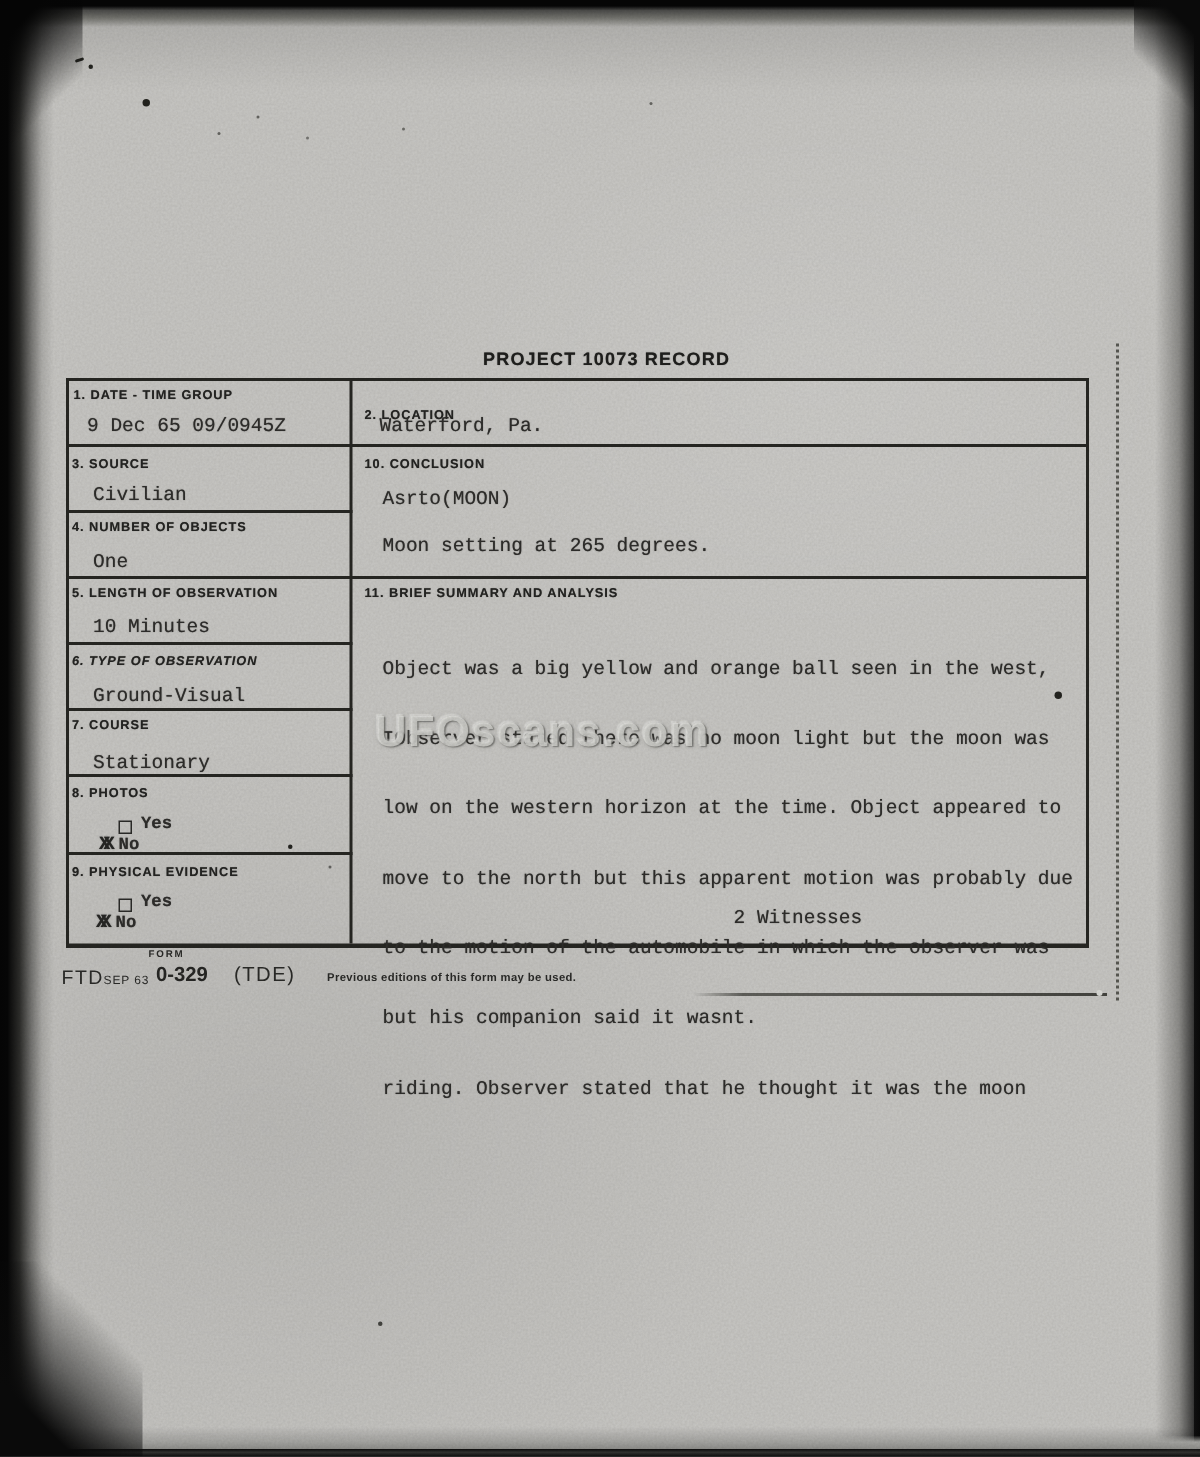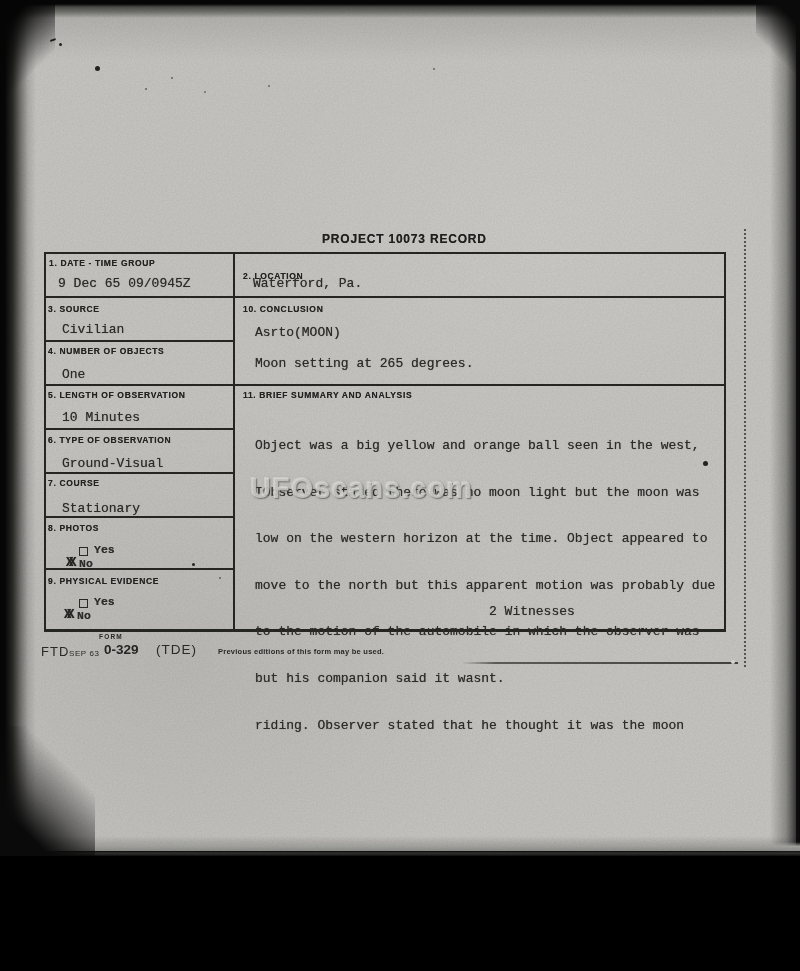--- a/index.html
+++ b/index.html
@@ -1,16 +1,16 @@
 <!DOCTYPE html>
 <html><head>
 <meta charset="utf-8">
 <style>
   html,body{margin:0;padding:0;background:#000;}
-  .frame{position:relative;width:800px;height:856px;background:#070707;overflow:hidden;
+  .frame{position:relative;width:800px;height:971px;background:#070707;overflow:hidden;
          font-family:"Liberation Sans",sans-serif;}
   .paper{position:absolute;left:5px;top:6px;right:4px;bottom:9px;
          background:
            radial-gradient(ellipse 420px 300px at 68% 26%, rgba(255,255,255,0.10), rgba(255,255,255,0) 70%),
            radial-gradient(ellipse 500px 380px at 22% 78%, rgba(0,0,0,0.06), rgba(0,0,0,0) 70%),
            linear-gradient(to bottom, rgba(0,0,0,0.12), rgba(0,0,0,0) 55px),
            #c8c7c4;
          z-index:1;}
   
   .edge{position:absolute;z-index:5;pointer-events:none;}
@@ -88,21 +88,21 @@
 
   <div class="abs lbl" style="left:48px;top:304px;">3. SOURCE</div>
   <div class="abs tw" style="left:62px;top:322px;">Civilian</div>
 
   <div class="abs lbl" style="left:48px;top:346px;">4. NUMBER OF OBJECTS</div>
   <div class="abs tw" style="left:62px;top:367px;">One</div>
 
   <div class="abs lbl" style="left:48px;top:390px;">5. LENGTH OF OBSERVATION</div>
   <div class="abs tw" style="left:62px;top:410px;">10 Minutes</div>
 
-  <div class="abs lbl" style="left:48px;top:435px;">6. TYPE OF OBSERVATION</div>
+  <div class="abs lbl" style="left:48px;top:435px;font-style:italic;">6. TYPE OF OBSERVATION</div>
   <div class="abs tw" style="left:62px;top:456px;">Ground-Visual</div>
 
   <div class="abs lbl" style="left:48px;top:478px;">7. COURSE</div>
   <div class="abs tw" style="left:62px;top:501px;">Stationary</div>
 
   <div class="abs lbl" style="left:48px;top:523px;">8. PHOTOS</div>
   <div class="abs check-row" style="left:79px;top:543px;">
     <span class="cbox"></span>
     <span class="chk-lbl">Yes</span>
   </div>

